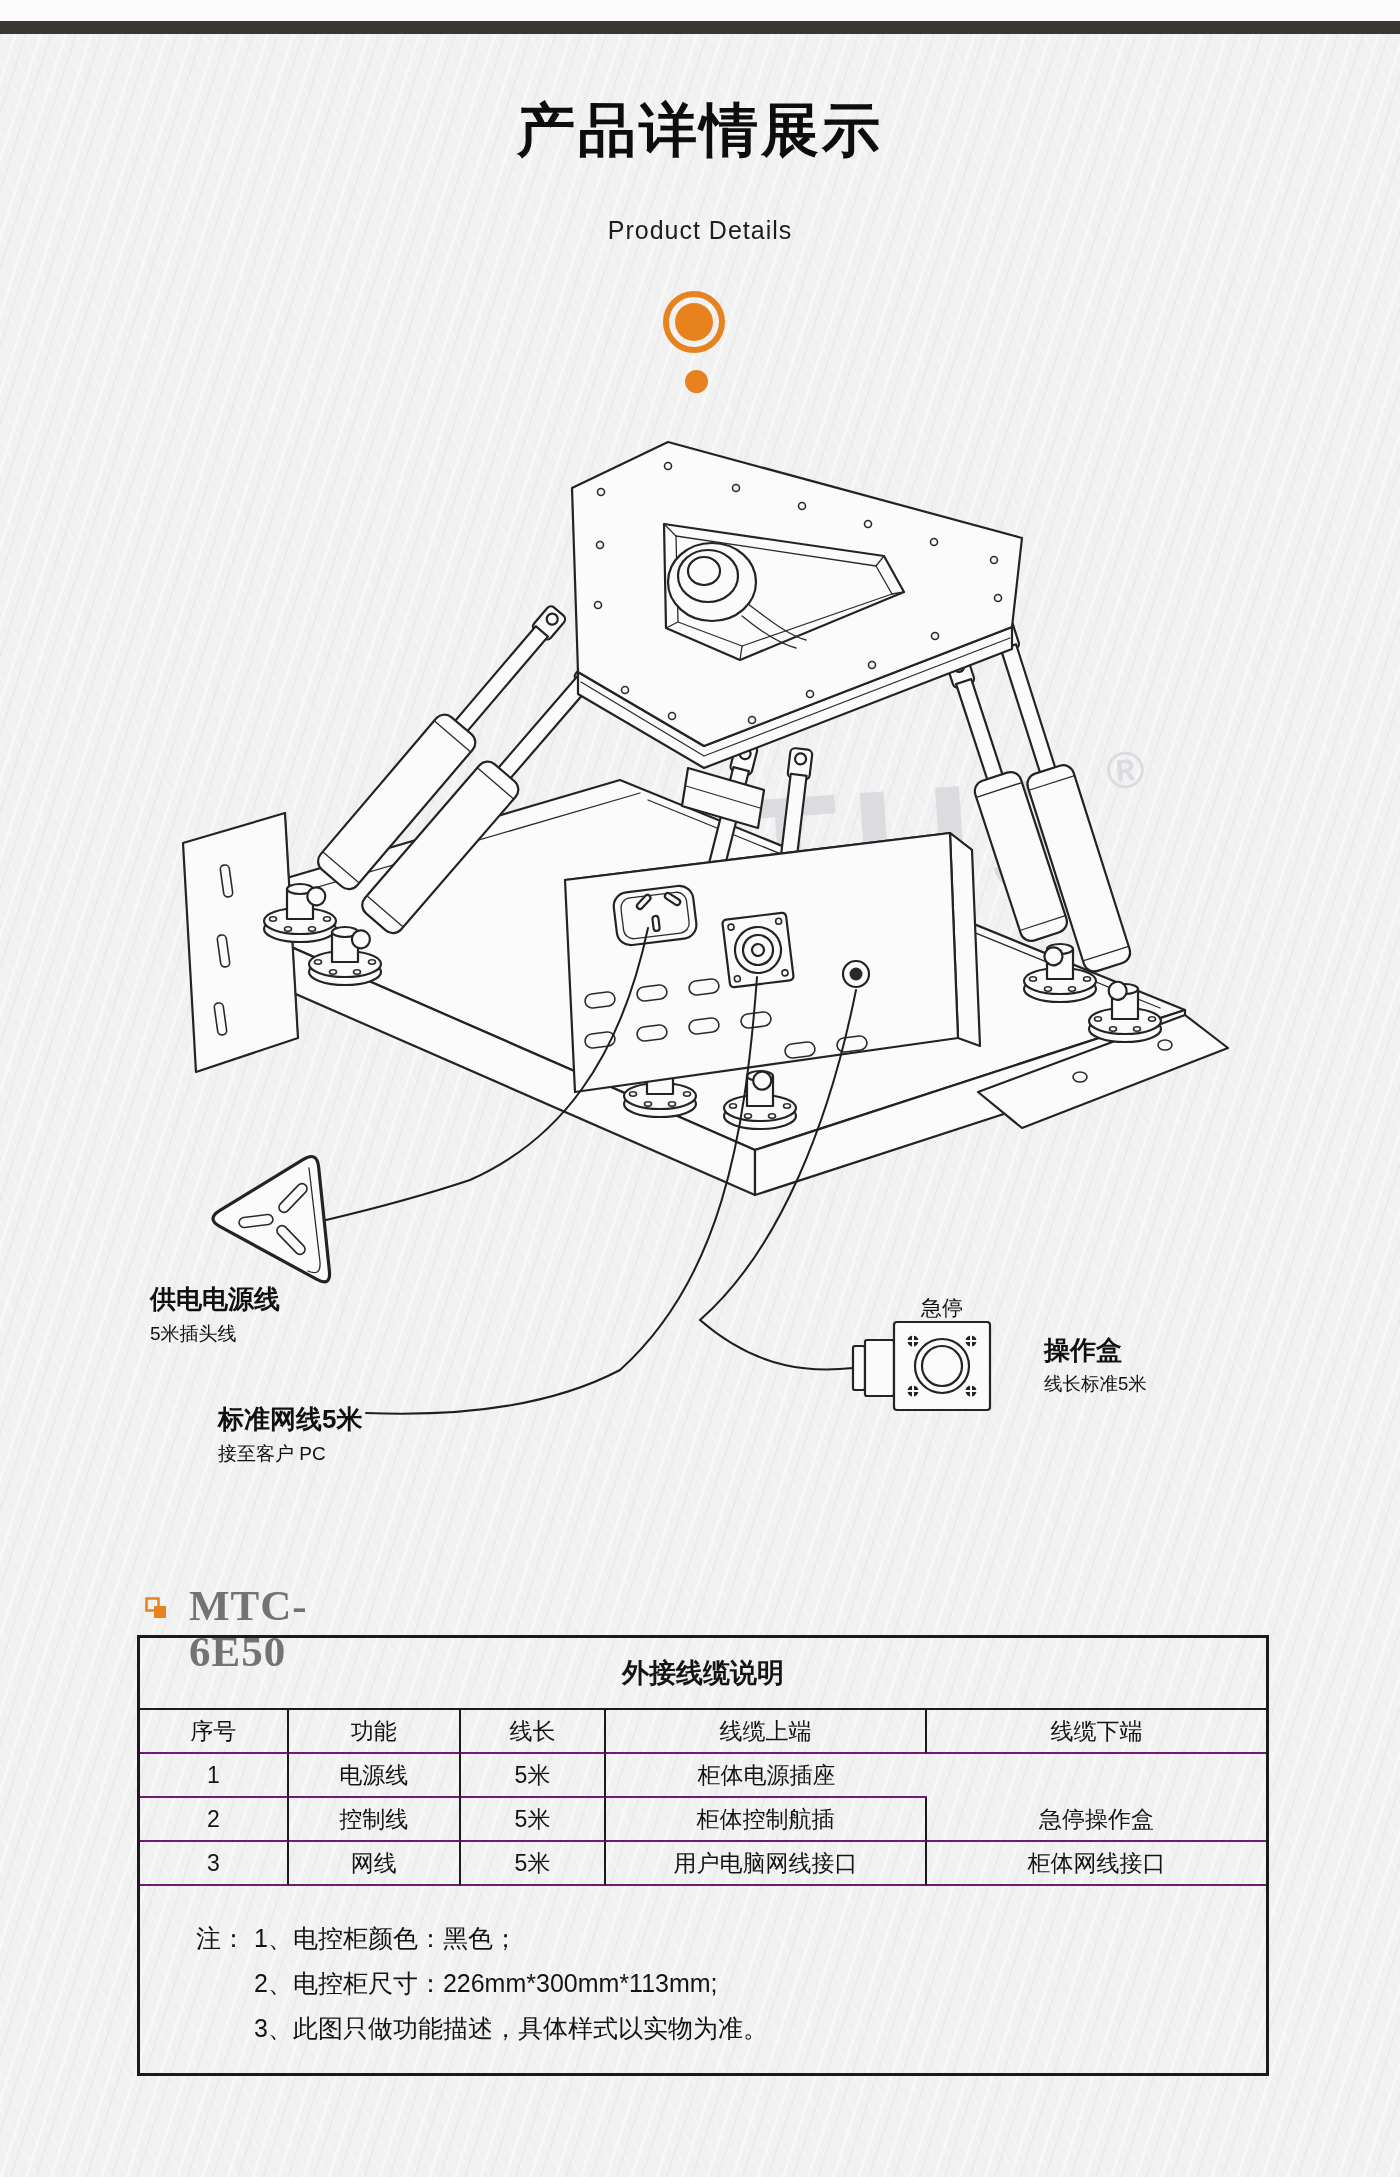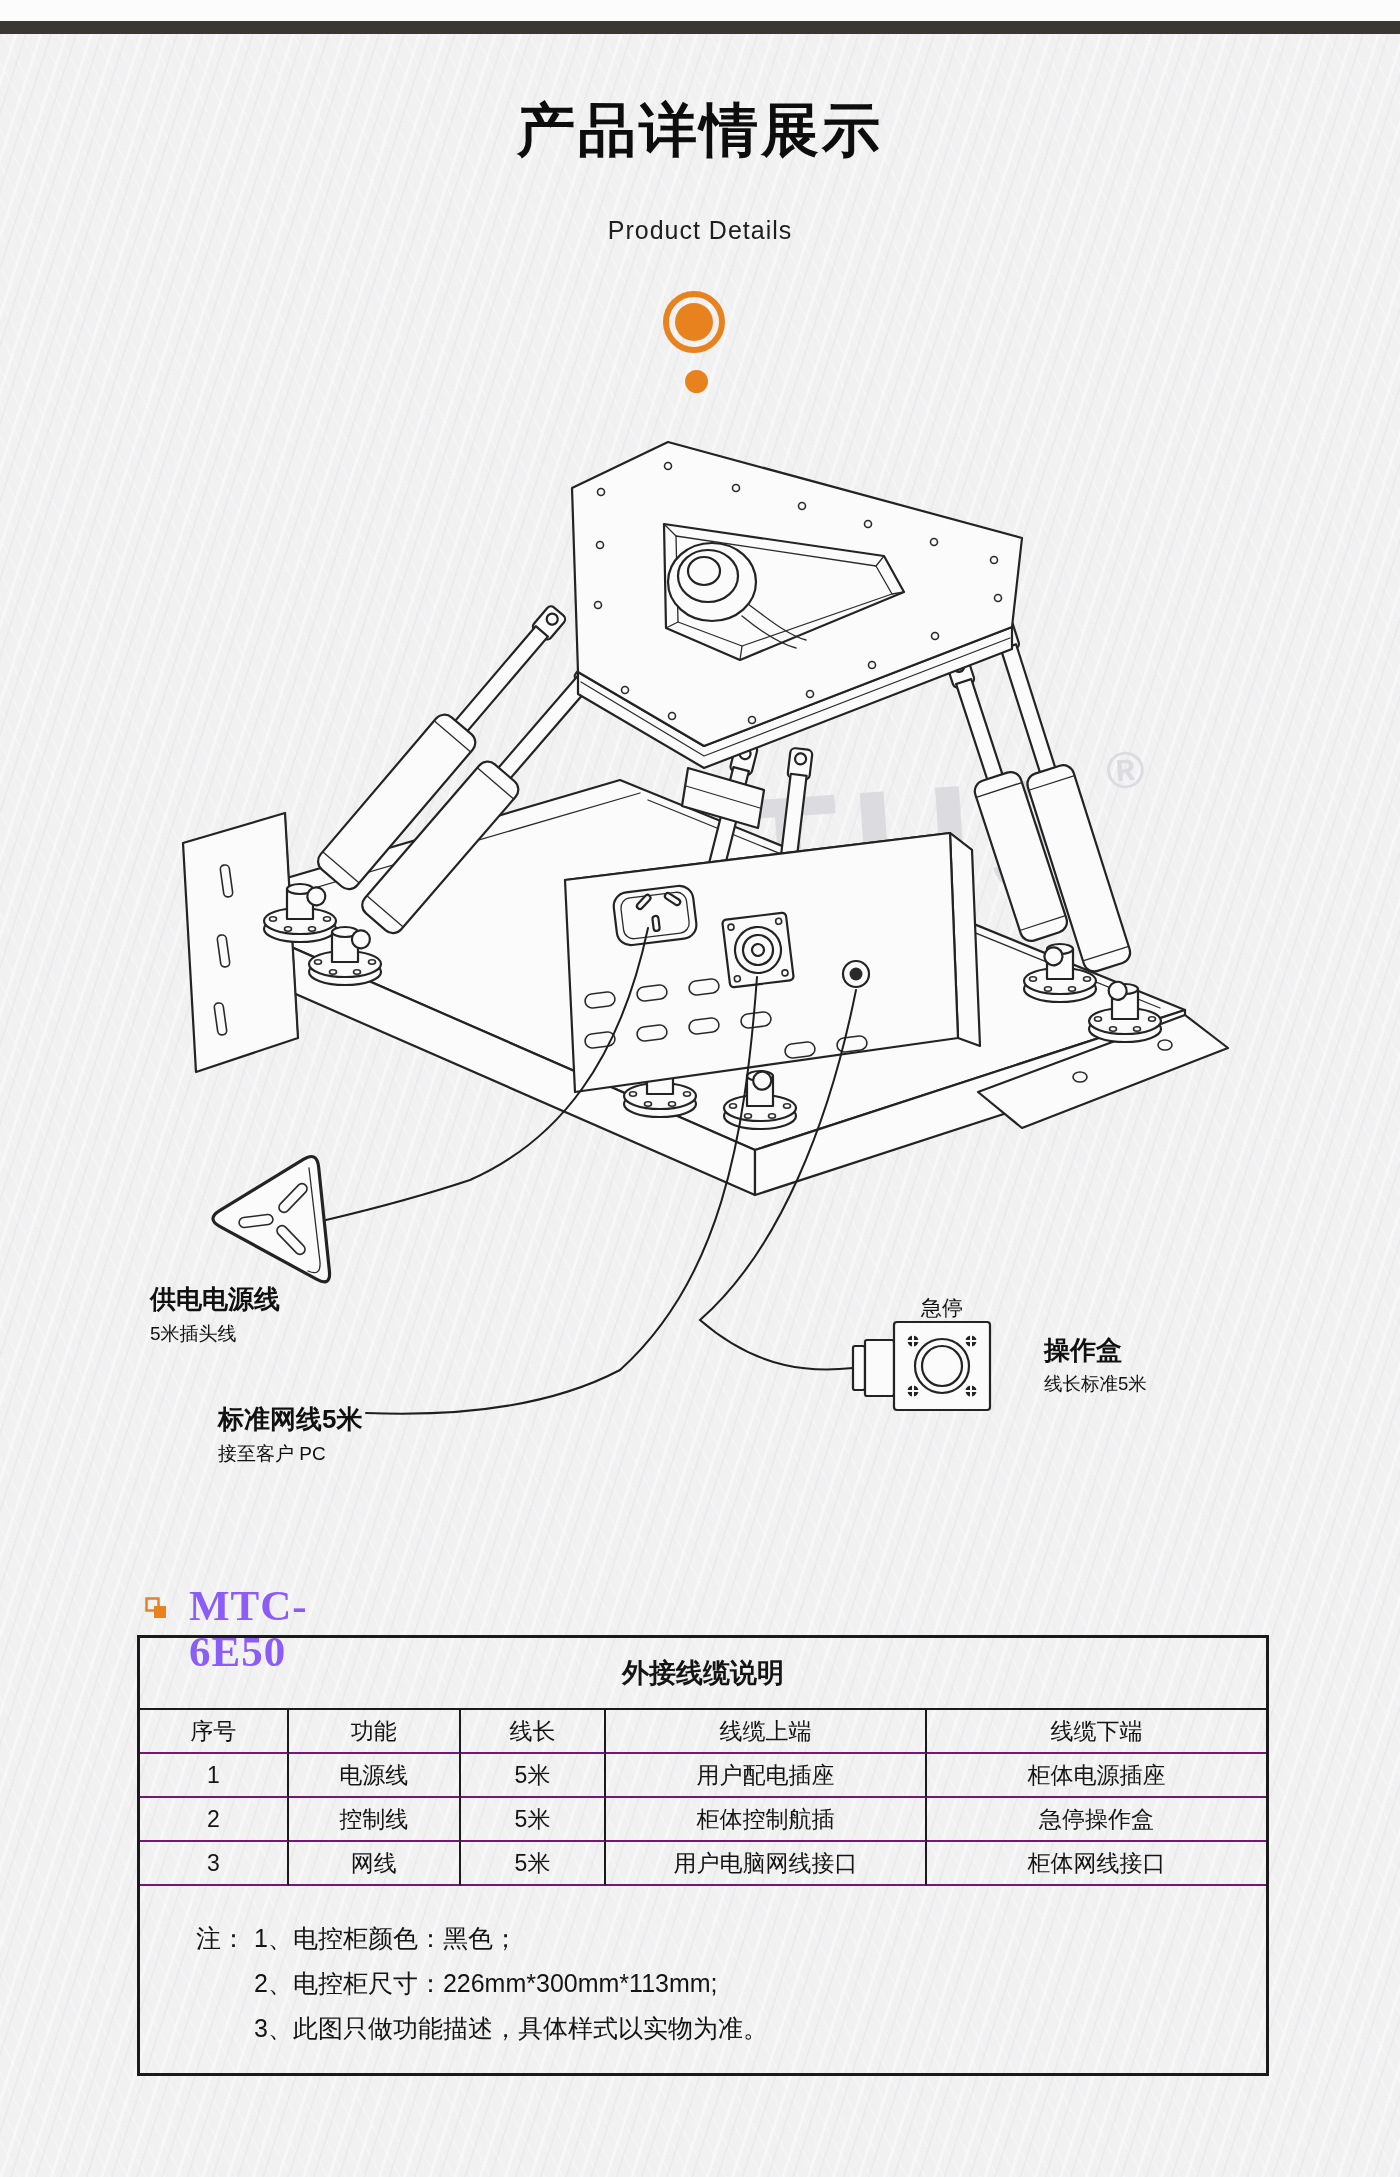--- a/index.html
+++ b/index.html
@@ -323,37 +323,36 @@
   <div class="callout" style="left:1004px;top:1337px;margin-left:40px;">
     <div class="co-title">操作盒</div>
     <div class="co-sub" style="font-size:18.5px;">线长标准5米</div>
   </div>
 
   <div class="model-row">
     <svg class="model-icon" viewBox="0 0 22 22">
       <rect x="1.5" y="1.5" width="12" height="12" fill="none" stroke="#E8821F" stroke-width="2.5"></rect>
       <rect x="9" y="9" width="12" height="12" fill="#E8821F"></rect>
     </svg>
-    <div class="model-name" style="color:#8b5cf6;">MTC-6E50</div>
+    <div class="model-name" style="color:#737373;">MTC-6E50</div>
   </div>
 
   <div class="spec-table">
     <div class="t-title">外接线缆说明</div>
     <div class="t-row">
       <div>序号</div>
       <div>功能</div>
       <div>线长</div>
       <div>线缆上端</div>
       <div>线缆下端</div>
     </div>
     <div class="t-row">
       <div>1</div>
       <div>电源线</div>
       <div>5米</div>
-      <div>用户配电插座</div>
       <div>柜体电源插座</div>
     </div>
     <div class="t-row">
       <div>2</div>
       <div>控制线</div>
       <div>5米</div>
       <div>柜体控制航插</div>
       <div>急停操作盒</div>
     </div>
     <div class="t-row">

